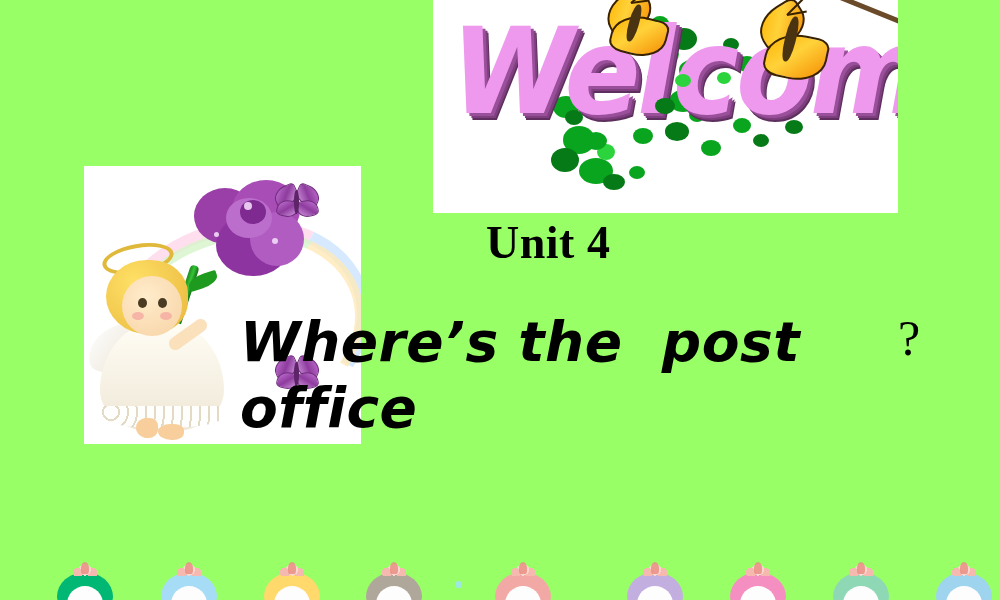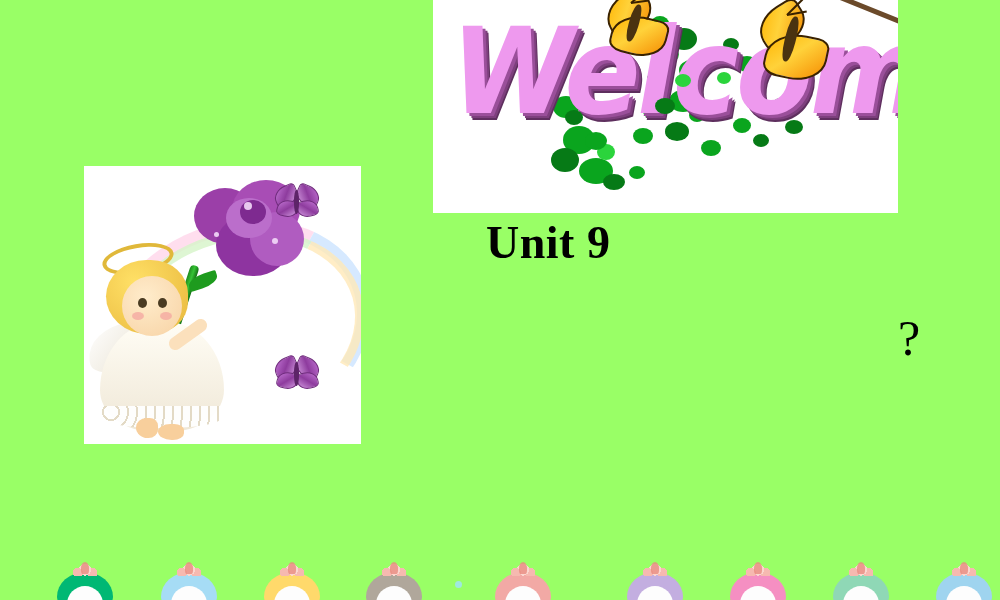--- a/index.html
+++ b/index.html
@@ -302,22 +302,23 @@
 
     <div class="pbfly" style="left:190px;top:190px;width:46px;height:36px;">
       <span style="left:0;top:2px;width:22px;height:17px;transform:rotate(-24deg);"></span>
       <span style="left:22px;top:2px;width:22px;height:17px;transform:rotate(24deg) scaleX(-1);"></span>
       <span style="left:3px;top:16px;width:19px;height:15px;transform:rotate(14deg);"></span>
       <span style="left:23px;top:16px;width:19px;height:15px;transform:rotate(-14deg) scaleX(-1);"></span>
       <span class="pbody" style="left:20px;top:6px;width:5px;height:24px;"></span>
     </div>
   </div>
 
-  <div class="unit">Unit 9</div>
-
+  <div class="unit">Unit 4</div>
+
+  <div class="question">Where’s the  post office</div>
   <div class="qmark">?</div>
 
   <div class="figrow">
     <div class="fig" style="left:57px;">
       <div class="hood" style="background:#00b874;"></div>
       <div class="inner"></div>
       <div class="crown"></div>
     </div>
     <div class="fig" style="left:161px;">
       <div class="hood" style="background:#a6dcf5;"></div>

